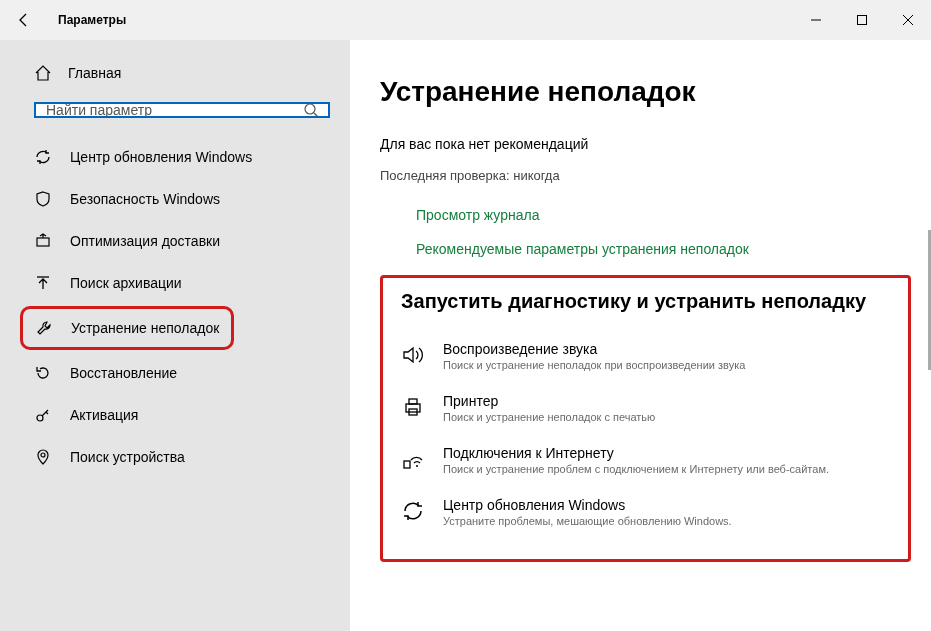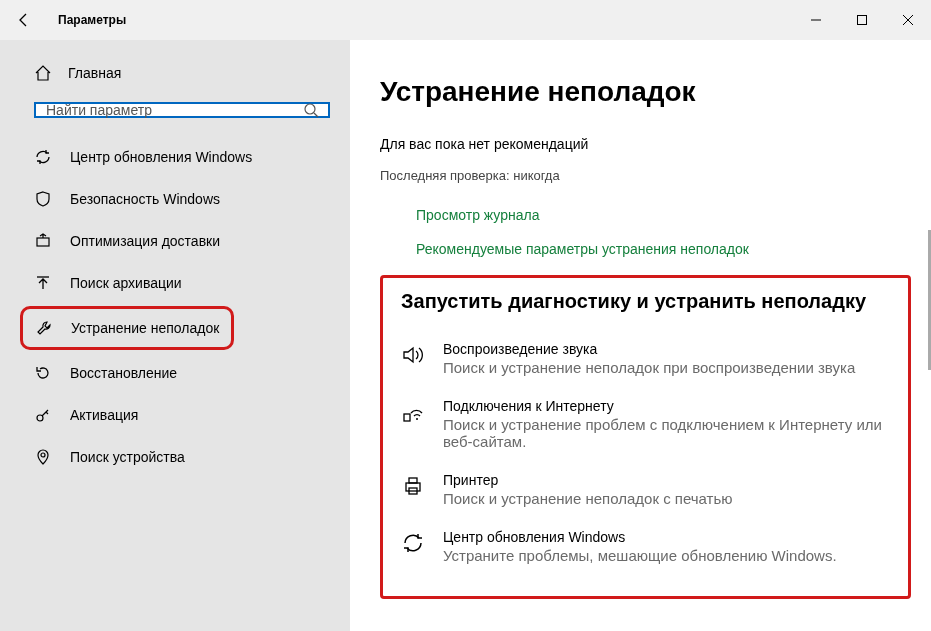--- a/index.html
+++ b/index.html
@@ -167,21 +167,21 @@
     margin-top: 2px;
     display:flex;
     align-items:center;
     justify-content:center;
   }
   .tb-text .tb-label {
     font-size: 14px;
     margin-bottom: 2px;
   }
   .tb-text .tb-desc {
-    font-size: 15px;
+    font-size: 11px;
     color: #6a6a6a;
   }
   .scroll-indicator {
     position: absolute;
     right: 0;
     top: 190px;
     width: 3px;
     height: 140px;
     background: #aaa;
   }
@@ -339,42 +339,42 @@
           </span>
           <div class="tb-text">
             <div class="tb-label">Воспроизведение звука</div>
             <div class="tb-desc">Поиск и устранение неполадок при воспроизведении звука</div>
           </div>
         </div>
 
         <div class="tb-item">
           <span class="tb-icon">
             <svg width="24" height="24" viewBox="0 0 24 24">
+                <rect x="5" y="9" width="14" height="8" fill="none" stroke="#000" stroke-width="1.3"></rect>
+                <rect x="8" y="4" width="8" height="5" fill="none" stroke="#000" stroke-width="1.3"></rect>
+                <rect x="8" y="14" width="8" height="6" fill="none" stroke="#000" stroke-width="1.3"></rect>
+              </svg>
+          </span>
+          <div class="tb-text">
+            <div class="tb-label">Принтер</div>
+            <div class="tb-desc">Поиск и устранение неполадок с печатью</div>
+          </div>
+        </div>
+
+        <div class="tb-item">
+          <span class="tb-icon">
+            <svg width="24" height="24" viewBox="0 0 24 24">
                 <rect x="3" y="14" width="6" height="7" fill="none" stroke="#000" stroke-width="1.3"></rect>
                 <path d="M10 13a7 7 0 0 1 11 0M13 16a4 4 0 0 1 6 0" fill="none" stroke="#000" stroke-width="1.3"></path>
                 <circle cx="16" cy="19" r="1" fill="#000"></circle>
               </svg>
           </span>
           <div class="tb-text">
             <div class="tb-label">Подключения к Интернету</div>
             <div class="tb-desc">Поиск и устранение проблем с подключением к Интернету или веб-сайтам.</div>
-          </div>
-        </div>
-
-        <div class="tb-item">
-          <span class="tb-icon">
-            <svg width="24" height="24" viewBox="0 0 24 24">
-                <rect x="5" y="9" width="14" height="8" fill="none" stroke="#000" stroke-width="1.3"></rect>
-                <rect x="8" y="4" width="8" height="5" fill="none" stroke="#000" stroke-width="1.3"></rect>
-                <rect x="8" y="14" width="8" height="6" fill="none" stroke="#000" stroke-width="1.3"></rect>
-              </svg>
-          </span>
-          <div class="tb-text">
-            <div class="tb-label">Принтер</div>
-            <div class="tb-desc">Поиск и устранение неполадок с печатью</div>
           </div>
         </div>
 
         <div class="tb-item">
           <span class="tb-icon">
             <svg width="24" height="24" viewBox="0 0 24 24">
                 <path d="M4 12a8 8 0 0 1 14-5M20 12a8 8 0 0 1-14 5" fill="none" stroke="#000" stroke-width="1.5"></path>
                 <path d="M17 3v4h4M7 21v-4H3" fill="none" stroke="#000" stroke-width="1.5"></path>
               </svg>
           </span>

